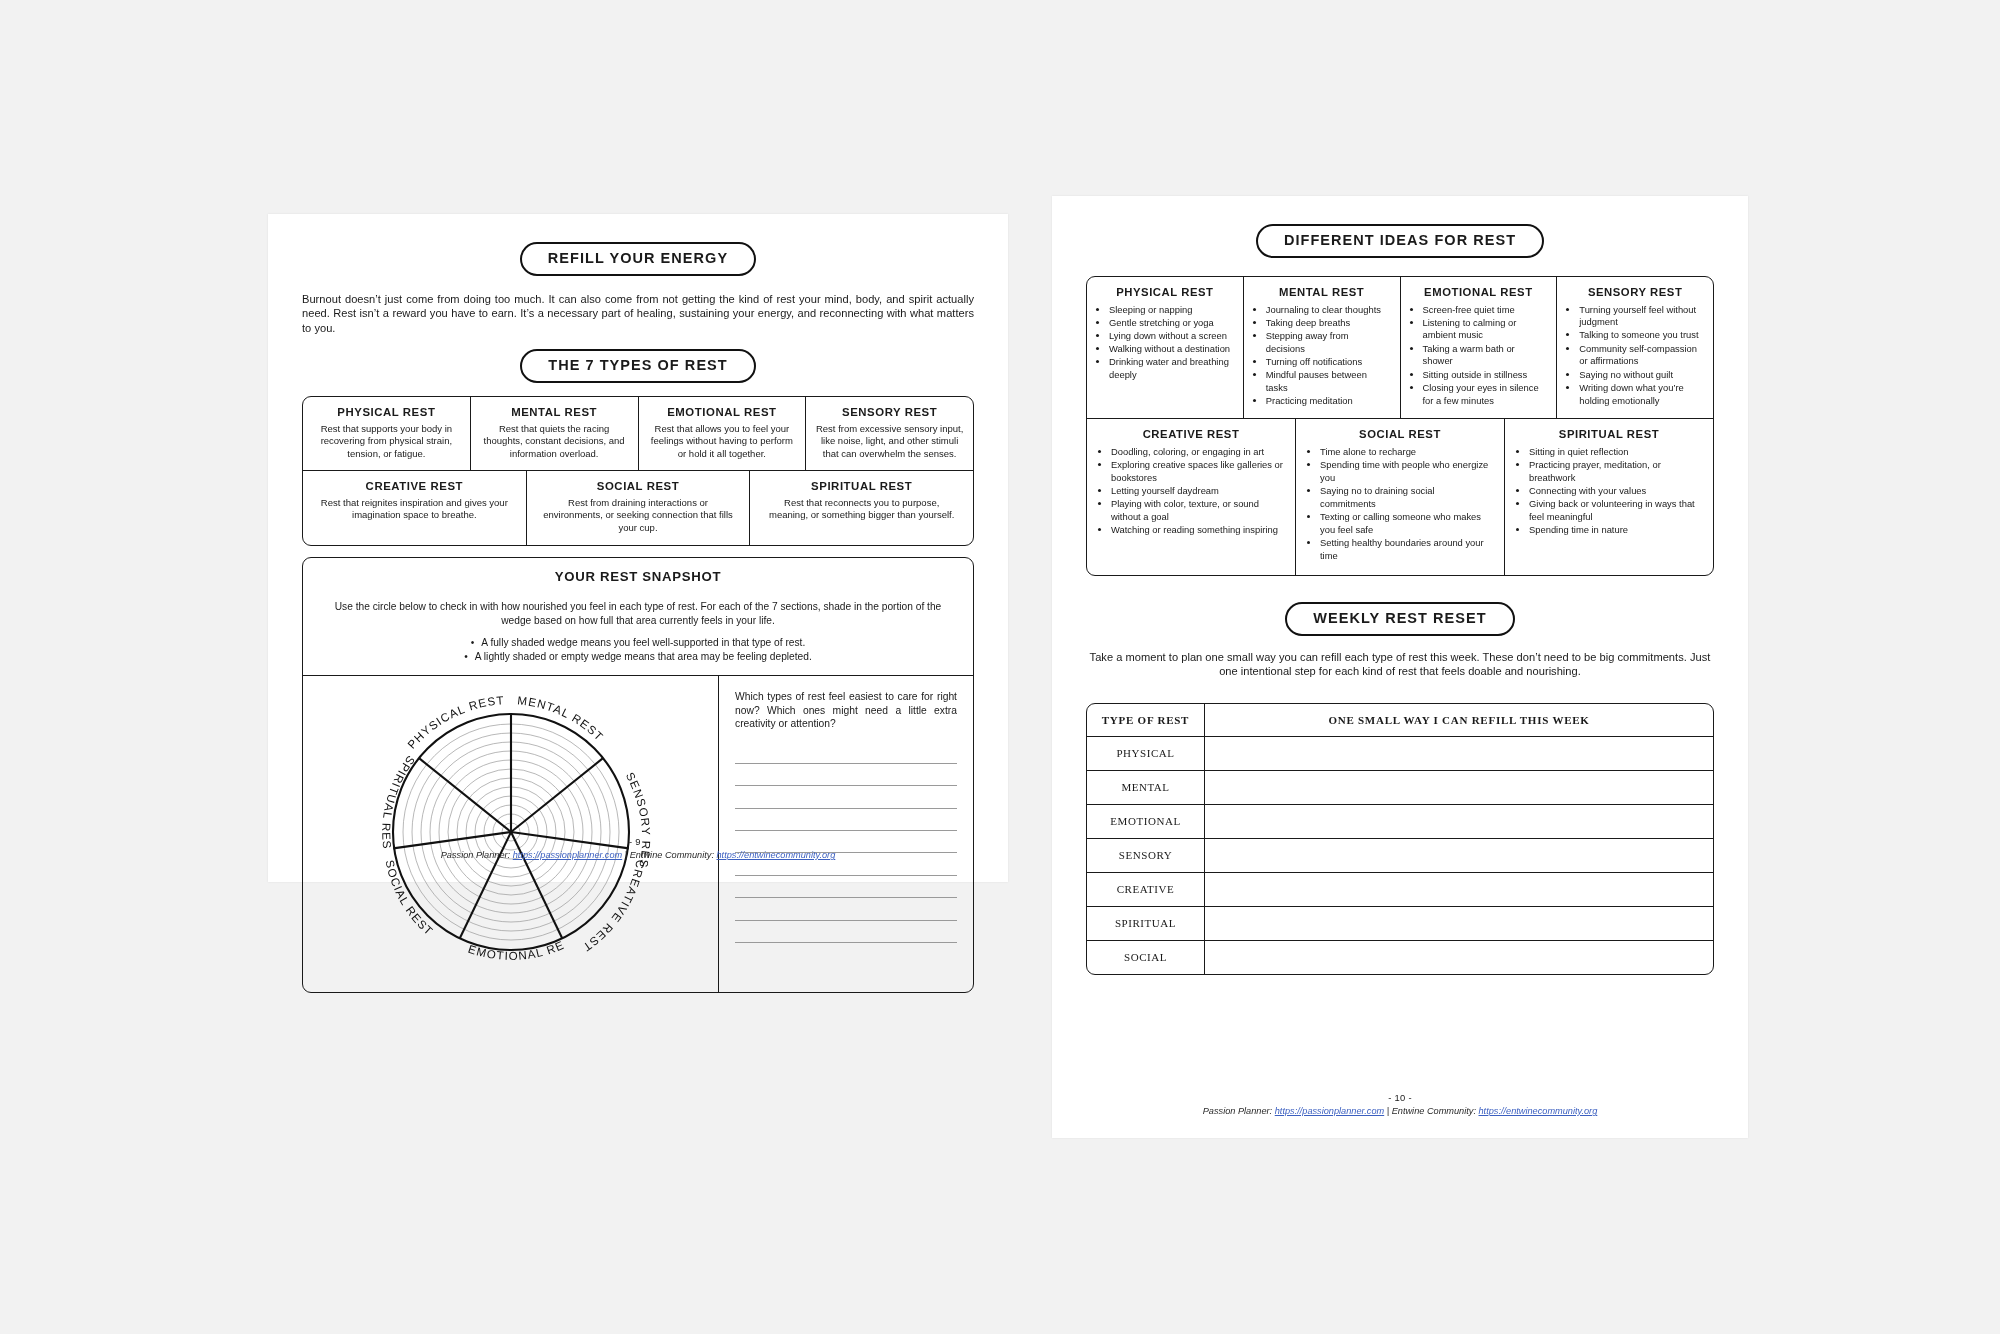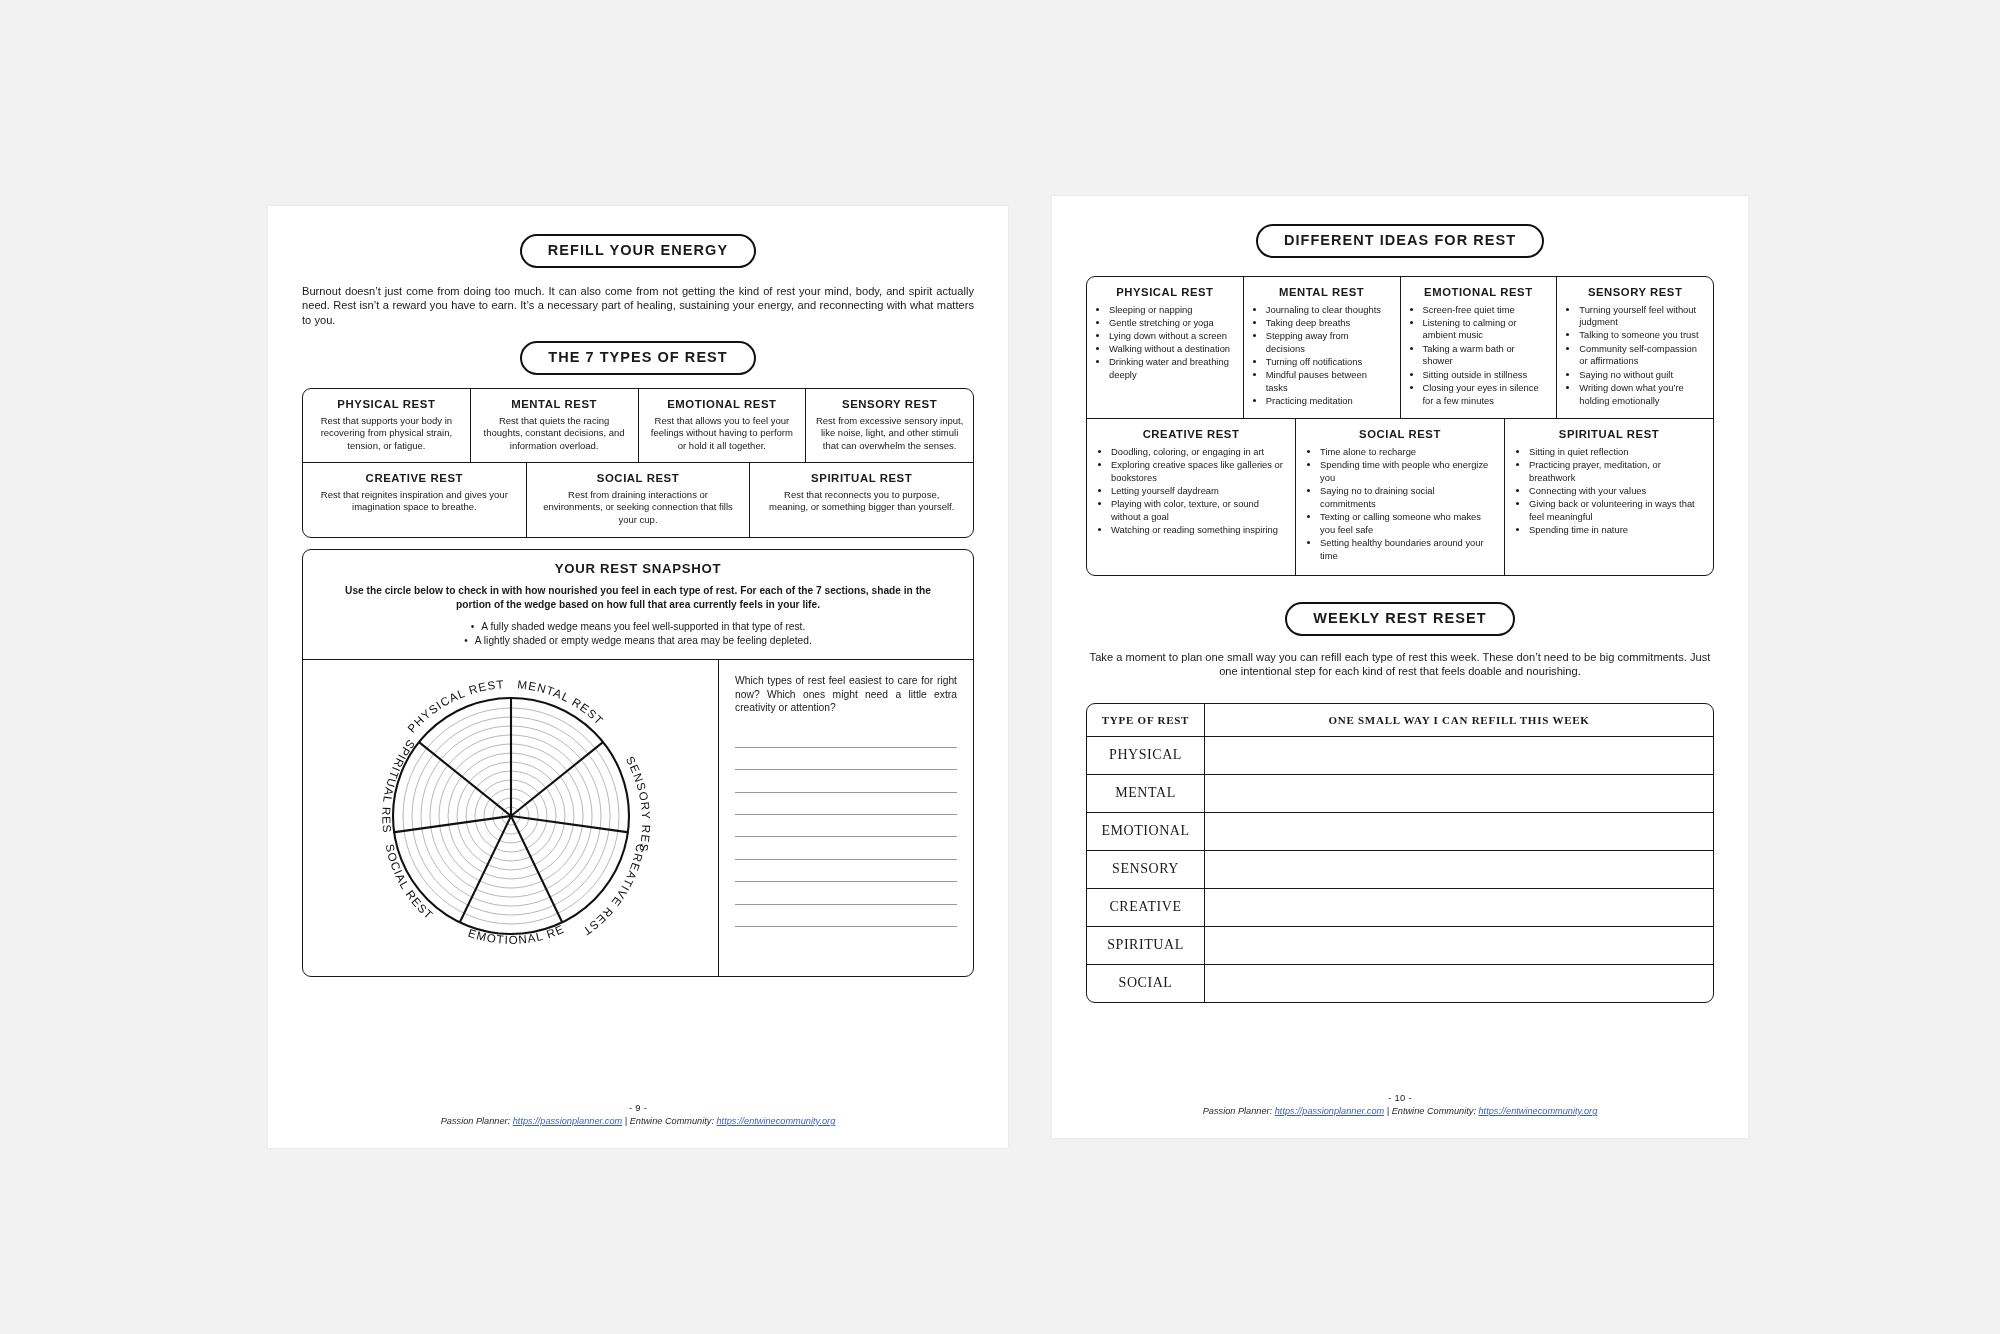--- a/index.html
+++ b/index.html
@@ -11,21 +11,21 @@
     color:#1a1a1a;
     overflow:hidden;
   }
   .spread { position:relative; width:2000px; height:1334px; }
 
   .page {
     position:absolute;
     background:#ffffff;
     box-shadow:0 0 2px rgba(0,0,0,0.08);
   }
-  #page-left  { left:268px; top:206px; width:740px; height:942px; }
+  #page-left  { left:268px; top:214px; width:740px; height:668px; }
   #page-right { left:1052px; top:196px; width:696px; height:942px; }
 
   .page-inner { position:absolute; left:0; top:0; right:0; bottom:0; padding:28px 34px; }
 
   
   .pill-wrap { display:flex; justify-content:center; }
   .pill {
     display:inline-block;
     border:2.4px solid #111;
     border-radius:40px;
@@ -85,22 +85,21 @@
     font-size:13.2px;
     font-weight:700;
     letter-spacing:0.7px;
     padding:11px 0 8px;
   }
   .snap-intro {
     font-size:10.2px;
     line-height:1.36;
     text-align:center;
     padding:0 26px;
-    margin:0 0 8px 0;
-    font-weight:bold;
+    margin:8px 0 8px 0;
   }
   .snap-bullets {
     margin:0 0 10px 0;
     padding:0 0 0 0;
     list-style:none;
     font-size:10.2px;
     line-height:1.42;
     text-align:center;
   }
   .snap-bullets li::before { content:"\2022"; margin-right:7px; }
@@ -172,21 +171,21 @@
   .ideas-row.irow2 .idea-cell { padding:9px 12px 12px; }
 
   
   .weekly-table { margin-top:24px;font-family:Liberation Serif, serif; }
   .wt-row { display:flex; border-bottom:1.1px solid #1a1a1a; }
   .wt-row:last-child { border-bottom:none; }
   .wt-type {
     flex:0 0 118px;
     border-right:1.1px solid #1a1a1a;
     text-align:center;
-    font-size:14px;
+    font-size:11px;
     letter-spacing:0.55px;
     padding:10.5px 4px;
   }
   .wt-fill { flex:1 1 auto; padding:10.5px 4px; font-size:10.7px; }
   .wt-head .wt-type, .wt-head .wt-fill {
     font-weight:700;
     letter-spacing:0.75px;
     font-size:11px;
     padding:10px 4px;
   }

